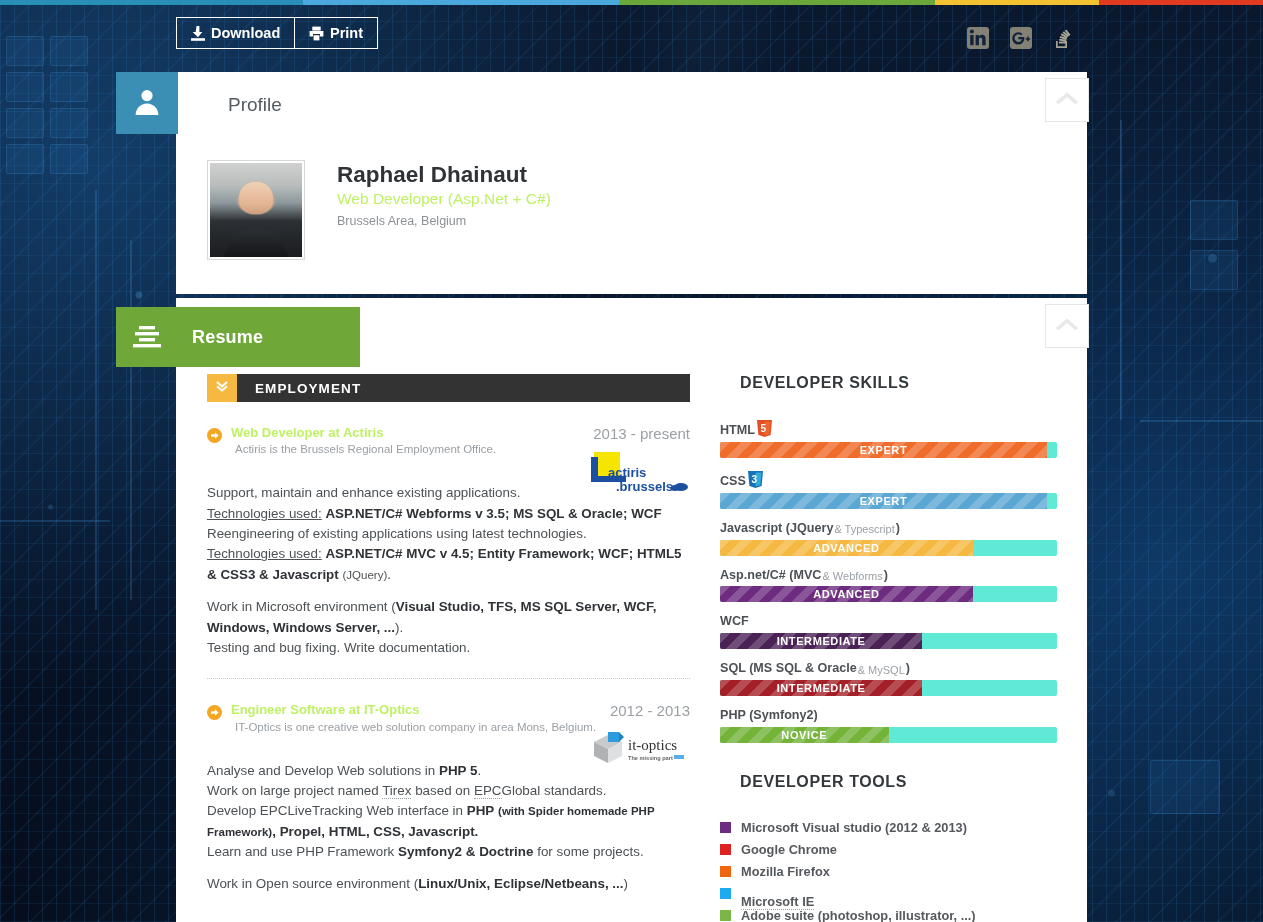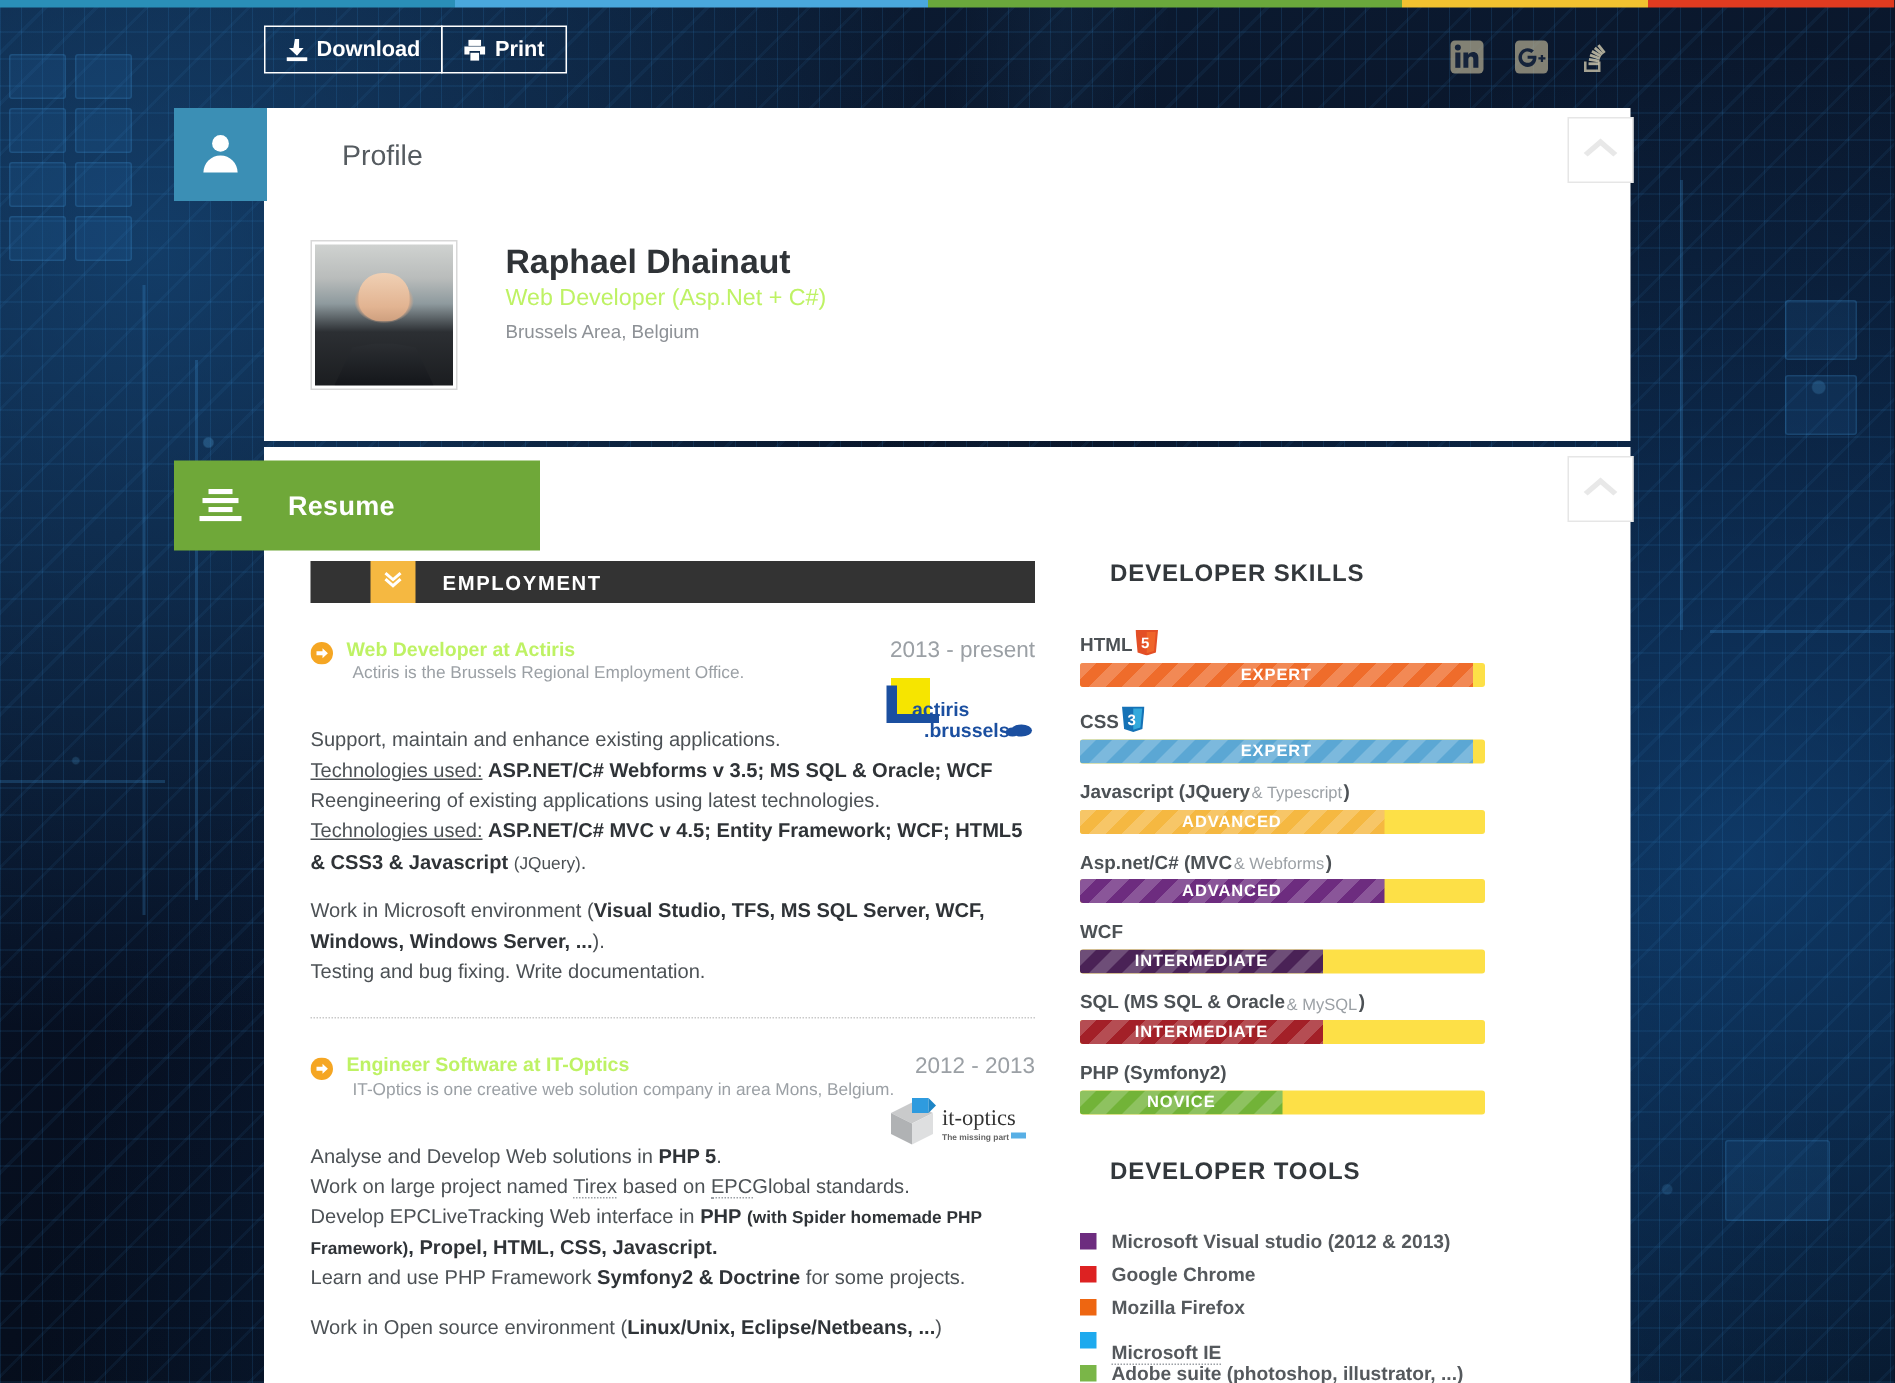--- a/index.html
+++ b/index.html
@@ -191,21 +191,20 @@
     z-index: 15;
   }
   #col-left  { position: absolute; left: 31px; top: 0; width: 483px; }
   #col-right { position: absolute; left: 544px; top: 0; width: 343px; }
 
   
   #employment-bar {
     display: flex; align-items: center;
     height: 28px; background: #333333;
     width: 483px;
-    padding-left: 40px;
   }
   #employment-bar .toggle {
     width: 30px; height: 28px; background: #f5b841;
     display: flex; align-items: center; justify-content: center;
     cursor: pointer; flex: none;
   }
   #employment-bar .sec-label {
     color: #ffffff; font-size: 13.5px; font-weight: bold;
     letter-spacing: 1.1px; margin-left: 18px;
   }
@@ -257,22 +256,22 @@
   #skills-list { margin-top: 28px; }
   .skill { margin-bottom: 13px; }
   .skill-label {
     font-size: 12.6px; color: #4c5155; font-weight: bold;
     display: flex; align-items: flex-end; gap: 1px;
     line-height: 1.1; margin-bottom: 4px;
   }
   .skill-label .light { font-weight: normal; color: #9ba0a5; font-size: 11px; }
   .skill-label .badge-icon { margin: 0 0 -3px 1px; }
   .bar-track {
-    width: 270px; height: 16px;
-    background: #fde047;
+    width: 337px; height: 16px;
+    background: #5eead4;
     border-radius: 2px;
     overflow: hidden;
   }
   .bar-fill {
     height: 100%;
     display: flex; align-items: center; justify-content: center;
     color: #ffffff; font-size: 11px; font-weight: bold;
     letter-spacing: .6px;
     background-image: linear-gradient(135deg,
       rgba(255,255,255,.20) 25%, transparent 25%,

